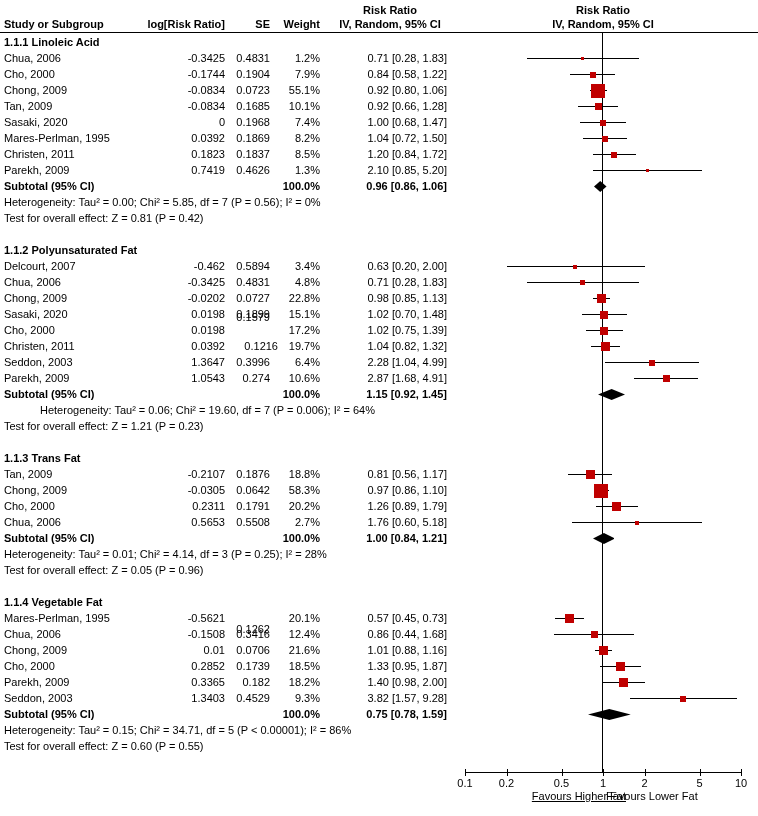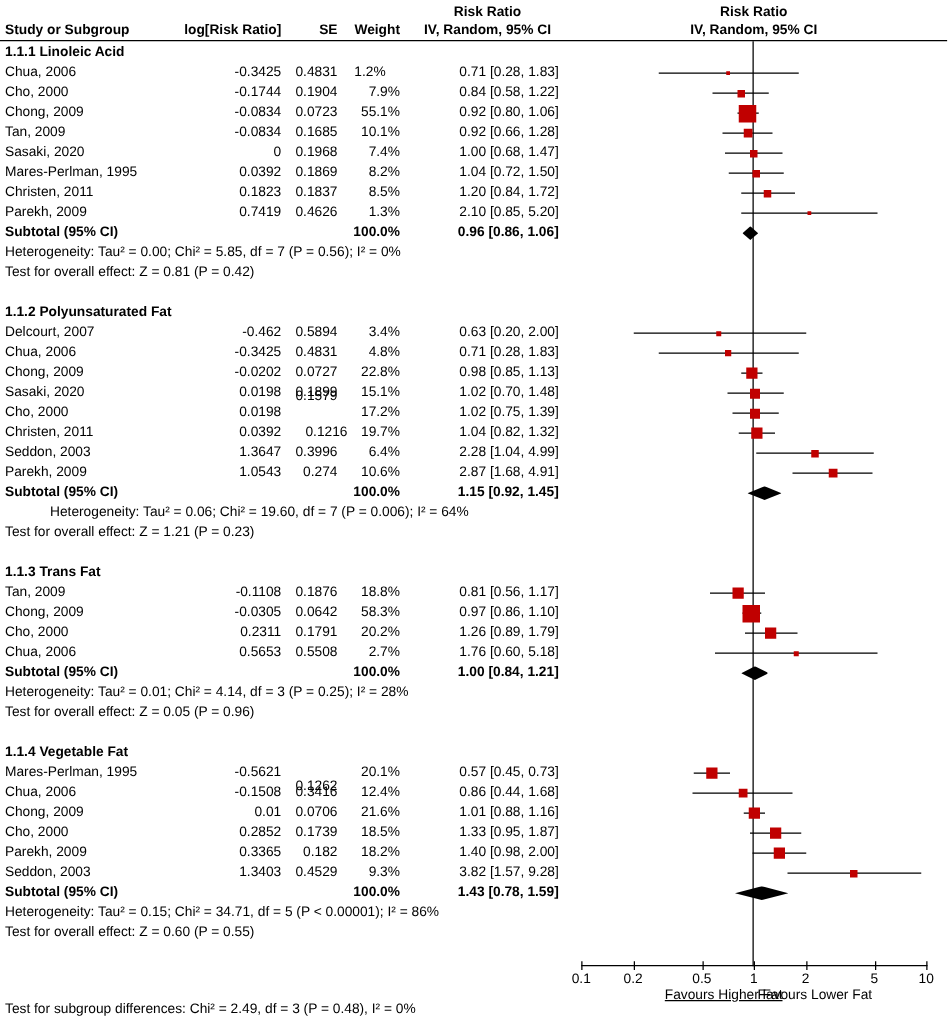--- a/index.html
+++ b/index.html
@@ -34,21 +34,21 @@
 
   <div class="rule" style="left:0;top:32px;width:758px;height:1px;"></div>
 
   <div class="rule" style="left:602px;top:33px;width:1px;height:740px;"></div>
 
   <div id="rows">
       <div class="abs b" style="left: 4px; top: 35px;">1.1.1 Linoleic Acid</div>
       <div class="abs" style="left: 4px; top: 51px;">Chua, 2006</div>
       <div class="abs r" style="left: 130px; top: 51px; width: 95px;">-0.3425</div>
       <div class="abs r" style="left: 228px; top: 51px; width: 42px;">0.4831</div>
-      <div class="abs r" style="left: 272px; top: 51px; width: 48px; text-align: center;">1.2%</div>
+      <div class="abs r" style="left: 272px; top: 51px; width: 48px;">1.2%</div>
       <div class="abs r" style="left: 330px; top: 51px; width: 117px;">0.71 [0.28, 1.83]</div>
       <div class="ciline" style="left: 526.708px; top: 58px; width: 112.5px; background: rgb(0, 0, 0);"></div>
       <div class="sq" style="left: 581px; top: 57px; width: 3px; height: 3px; background: rgb(192, 0, 0);"></div>
       <div class="abs" style="left: 4px; top: 67px;">Cho, 2000</div>
       <div class="abs r" style="left: 130px; top: 67px; width: 95px;">-0.1744</div>
       <div class="abs r" style="left: 228px; top: 67px; width: 42px;">0.1904</div>
       <div class="abs r" style="left: 272px; top: 67px; width: 48px;">7.9%</div>
       <div class="abs r" style="left: 330px; top: 67px; width: 117px;">0.84 [0.58, 1.22]</div>
       <div class="ciline" style="left: 570.353px; top: 74px; width: 44.6px; background: rgb(0, 0, 0);"></div>
       <div class="sq" style="left: 589.6px; top: 71.5px; width: 6px; height: 6px; background: rgb(192, 0, 0);"></div>
@@ -162,21 +162,21 @@
       <div class="abs b" style="left: 4px; top: 387px;">Subtotal (95% CI)</div>
       <div class="abs r b" style="left: 272px; top: 387px; width: 48px;">100.0%</div>
       <div class="abs r b" style="left: 330px; top: 387px; width: 117px;">1.15 [0.92, 1.45]</div>
       <svg width="27.266064134739963" height="11" style="position: absolute; left: 598px; top: 388.5px;">
         <polygon points="0,5.5 13.633032067369982,0 27.266064134739963,5.5 13.633032067369982,11" fill="#000000"></polygon>
       </svg>
       <div class="abs" style="left: 4px; top: 403px; margin-left: 36px;">Heterogeneity: Tau² = 0.06; Chi² = 19.60, df = 7 (P = 0.006); I² = 64%</div>
       <div class="abs" style="left: 4px; top: 419px;">Test for overall effect: Z = 1.21 (P = 0.23)</div>
       <div class="abs b" style="left: 4px; top: 451px;">1.1.3 Trans Fat</div>
       <div class="abs" style="left: 4px; top: 467px;">Tan, 2009</div>
-      <div class="abs r" style="left: 130px; top: 467px; width: 95px;">-0.1108</div>
+      <div class="abs r" style="left: 130px; top: 467px; width: 95px;">-0.2107</div>
       <div class="abs r" style="left: 228px; top: 467px; width: 42px;">0.1876</div>
       <div class="abs r" style="left: 272px; top: 467px; width: 48px;">18.8%</div>
       <div class="abs r" style="left: 330px; top: 467px; width: 117px;">0.81 [0.56, 1.17]</div>
       <div class="ciline" style="left: 568.25px; top: 474px; width: 44.2px; background: rgb(0, 0, 0);"></div>
       <div class="sq" style="left: 585.9px; top: 470px; width: 9px; height: 9px; background: rgb(192, 0, 0);"></div>
       <div class="abs" style="left: 4px; top: 483px;">Chong, 2009</div>
       <div class="abs r" style="left: 130px; top: 483px; width: 95px;">-0.0305</div>
       <div class="abs r" style="left: 228px; top: 483px; width: 42px;">0.0642</div>
       <div class="abs r" style="left: 272px; top: 483px; width: 48px;">58.3%</div>
       <div class="abs r" style="left: 330px; top: 483px; width: 117px;">0.97 [0.86, 1.10]</div>
@@ -242,21 +242,21 @@
       <div class="sq" style="left: 618.7px; top: 678px; width: 9px; height: 9px; background: rgb(192, 0, 0);"></div>
       <div class="abs" style="left: 4px; top: 691px;">Seddon, 2003</div>
       <div class="abs r" style="left: 130px; top: 691px; width: 95px;">1.3403</div>
       <div class="abs r" style="left: 228px; top: 691px; width: 42px;">0.4529</div>
       <div class="abs r" style="left: 272px; top: 691px; width: 48px;">9.3%</div>
       <div class="abs r" style="left: 330px; top: 691px; width: 117px;">3.82 [1.57, 9.28]</div>
       <div class="ciline" style="left: 630.034px; top: 698px; width: 106.5px; background: rgb(0, 0, 0);"></div>
       <div class="sq" style="left: 680.3px; top: 695.5px; width: 6px; height: 6px; background: rgb(192, 0, 0);"></div>
       <div class="abs b" style="left: 4px; top: 707px;">Subtotal (95% CI)</div>
       <div class="abs r b" style="left: 272px; top: 707px; width: 48px;">100.0%</div>
-      <div class="abs r b" style="left: 330px; top: 707px; width: 117px;">1.43 [0.78, 1.59]</div>
+      <div class="abs r b" style="left: 330px; top: 707px; width: 117px;">0.75 [0.78, 1.59]</div>
       <svg width="42.683747984936076" height="11" style="position: absolute; left: 588.1px; top: 708.5px;">
         <polygon points="0,5.5 21.341873992468038,0 42.683747984936076,5.5 21.341873992468038,11" fill="#000000"></polygon>
       </svg>
       <div class="abs" style="left: 4px; top: 723px;">Heterogeneity: Tau² = 0.15; Chi² = 34.71, df = 5 (P &lt; 0.00001); I² = 86%</div>
       <div class="abs" style="left: 4px; top: 739px;">Test for overall effect: Z = 0.60 (P = 0.55)</div>
     </div>
 
   <div class="rule" style="left:465px;top:772px;width:277px;height:1px;"></div>
   <div id="axis-ticks">
       <div class="tick" style="left: 465px; top: 769px; height: 7px;"></div>
@@ -271,14 +271,13 @@
       <div class="abs c" style="left: 629.5px; top: 776px; width: 30px;">2</div>
       <div class="tick" style="left: 699.5px; top: 769px; height: 7px;"></div>
       <div class="abs c" style="left: 684.5px; top: 776px; width: 30px;">5</div>
       <div class="tick" style="left: 741px; top: 769px; height: 7px;"></div>
       <div class="abs c" style="left: 726px; top: 776px; width: 30px;">10</div>
     </div>
 
   <div class="abs r" style="left:476px;top:789px;width:150px;text-decoration:underline;">Favours Higher Fat</div>
   <div class="abs" style="left:606px;top:789px;width:150px;">Favours Lower Fat</div>
 
-  <div class="abs" style="left:4px;top:800px;">Test for subgroup differences: Chi² = 2.49, df = 3 (P = 0.48), I² = 0%</div>
 </div>
 
 </body></html>

